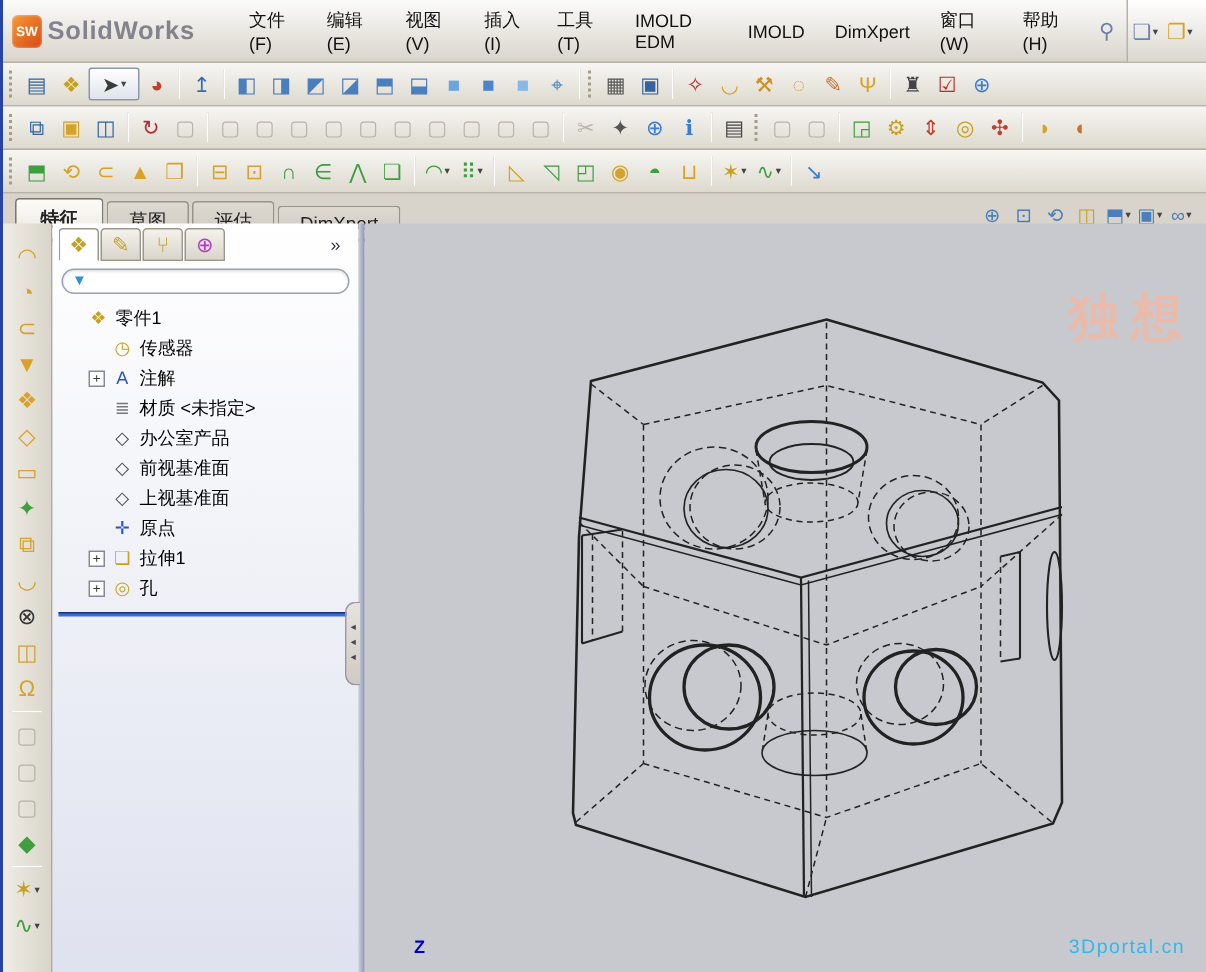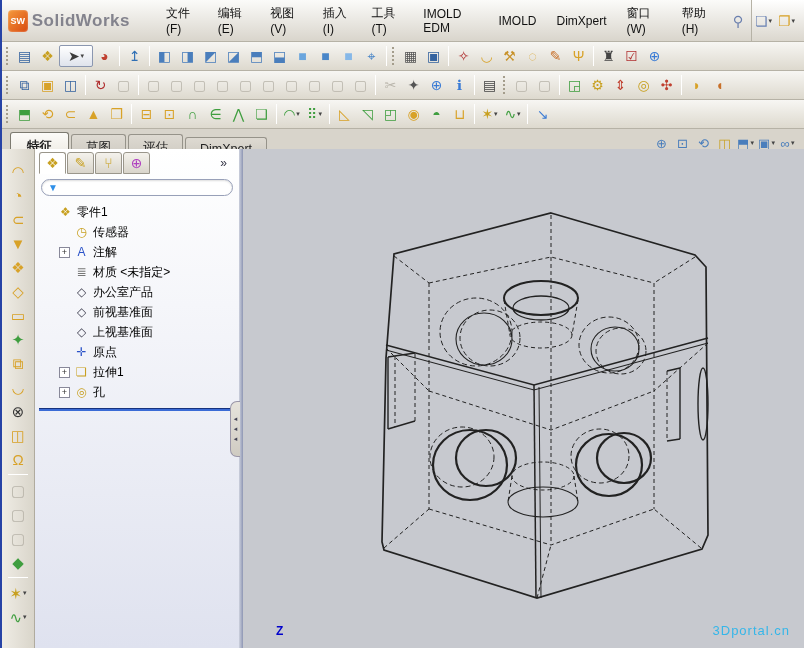--- a/index.html
+++ b/index.html
@@ -566,20 +566,21 @@
   </div>
 
   <div class="splitter"></div>
   <div class="split-handle">
     <span>◂</span>
     <span>◂</span>
     <span>◂</span>
   </div>
 
   <div class="viewport">
+    <div class="wm-top">独想</div>
 
     <svg width="563" height="499" viewBox="0 0 563 499">
 
       <polygon class="mline" stroke-width="1.7" points="308,64 452,106 463,118 465,386 459,400 294,449 141,401 139,393 143,209 151,105"></polygon>
 
       <polyline class="mline" stroke-width="1.5" points="143,196 291,236 465,189"></polyline>
       <polyline class="mline" stroke-width="1.1" points="143,201 291,241 465,194"></polyline>
 
       <line class="mline" stroke-width="1.5" x1="291" y1="236" x2="293" y2="449"></line>
       <line class="mline" stroke-width="1" x1="296" y1="238" x2="298" y2="449"></line>

